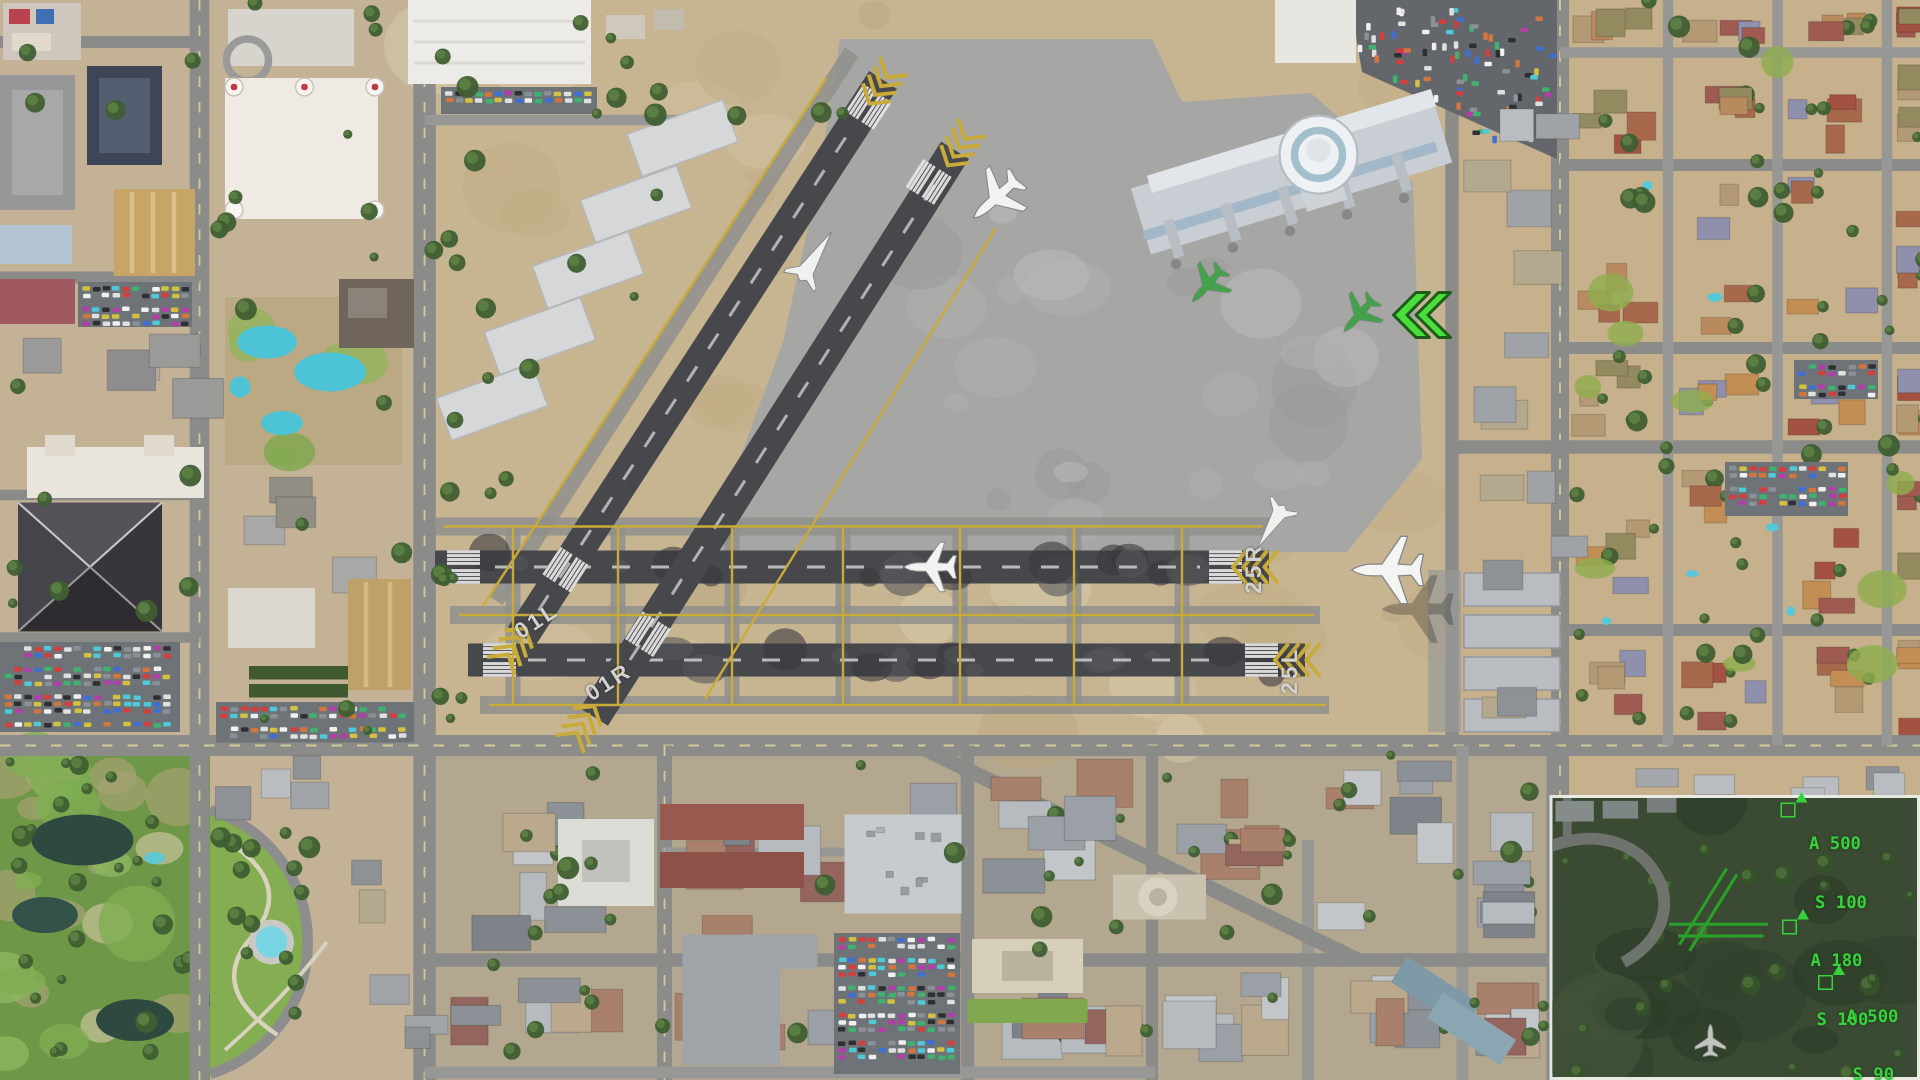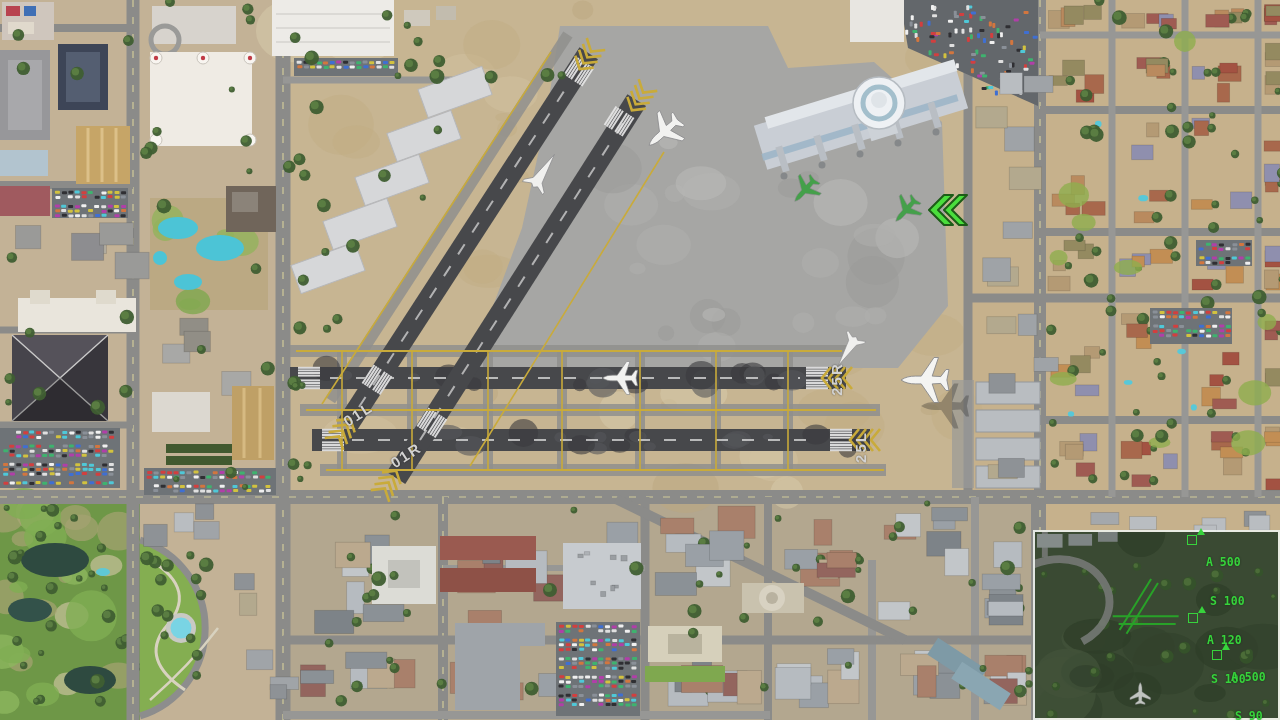--- a/index.html
+++ b/index.html
@@ -1886,21 +1886,21 @@
       <span class="pl"></span>
       <span class="lab">
         <span class="l1">A 500</span>
         <span class="l2">S 100</span>
       </span>
     </div>
     <div class="blip" id="blip1">
       <span class="sq"></span>
       <span class="pl"></span>
       <span class="lab">
-        <span class="l1">A 120</span>
+        <span class="l1">A 180</span>
         <span class="l2">S 100</span>
       </span>
     </div>
     <div class="blip" id="blip2">
       <span class="sq"></span>
       <span class="pl"></span>
       <span class="lab">
         <span class="l1">A 500</span>
         <span class="l2">S 90</span>
       </span>

